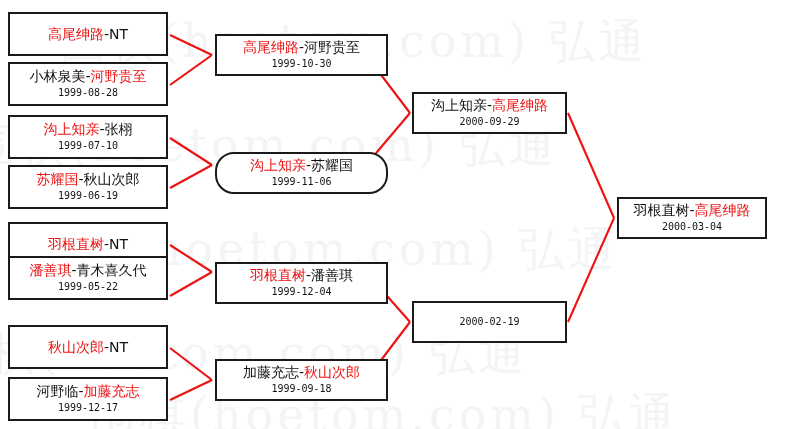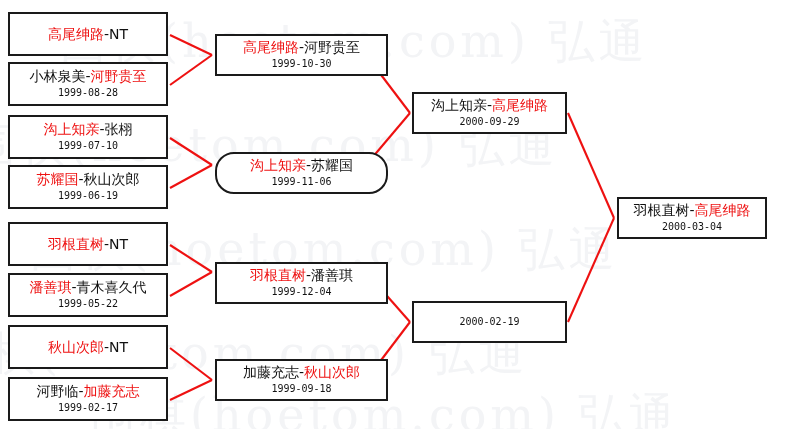--- a/index.html
+++ b/index.html
@@ -130,31 +130,31 @@
     <div class="date">1999-07-10</div>
   </div>
   <div class="node r1" style="left:8px;  top:165px;">
     <div class="players"><span class="w">苏耀国</span><span class="sep">-</span><span class="p">秋山次郎</span></div>
     <div class="date">1999-06-19</div>
   </div>
   <div class="node r1" style="left:8px;  top:222px;">
     <div class="players"><span class="w">羽根直树</span><span class="sep">-</span><span class="p">NT</span></div>
     <div class="date"></div>
   </div>
-  <div class="node r1" style="left:8px;  top:273px;">
+  <div class="node r1" style="left:8px;  top:256px;">
     <div class="players"><span class="w">潘善琪</span><span class="sep">-</span><span class="p">青木喜久代</span></div>
     <div class="date">1999-05-22</div>
   </div>
   <div class="node r1" style="left:8px;  top:325px;">
     <div class="players"><span class="w">秋山次郎</span><span class="sep">-</span><span class="p">NT</span></div>
     <div class="date"></div>
   </div>
   <div class="node r1" style="left:8px;  top:377px;">
     <div class="players"><span class="p">河野临</span><span class="sep">-</span><span class="w">加藤充志</span></div>
-    <div class="date">1999-02-17</div>
+    <div class="date">1999-12-17</div>
   </div>
 
   <div class="node r2" style="left:215px; top:34px;">
     <div class="players"><span class="w">高尾绅路</span><span class="sep">-</span><span class="p">河野贵至</span></div>
     <div class="date">1999-10-30</div>
   </div>
   <div class="node r2" style="left:215px; top:152px;border-radius:19px;">
     <div class="players"><span class="w">沟上知亲</span><span class="sep">-</span><span class="p">苏耀国</span></div>
     <div class="date">1999-11-06</div>
   </div>

